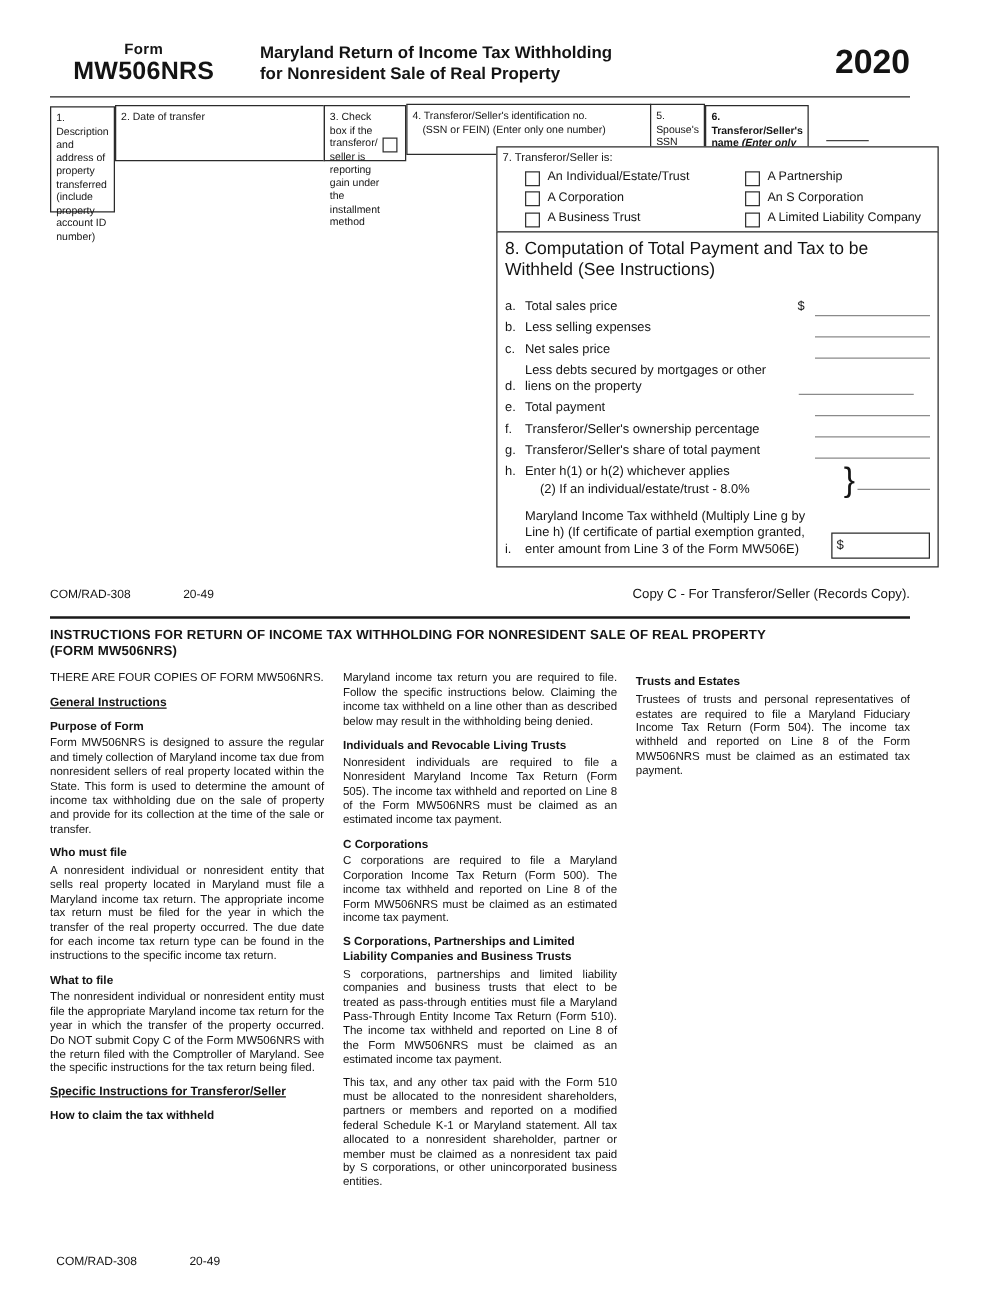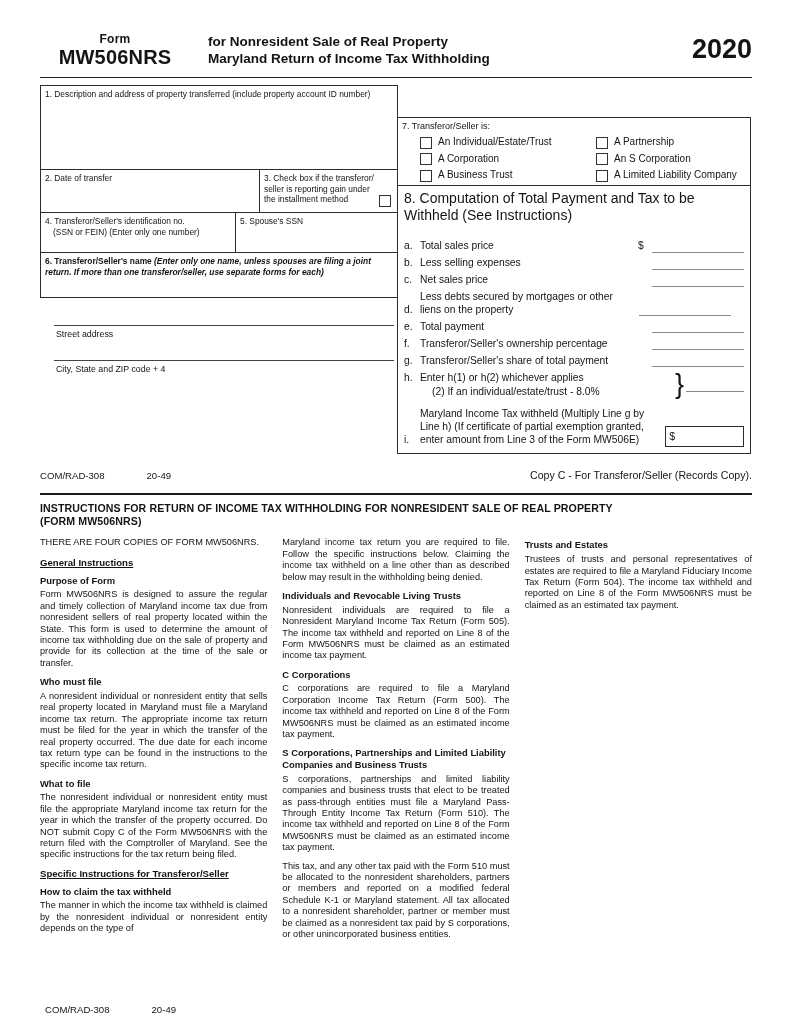--- a/index.html
+++ b/index.html
@@ -1,38 +1,38 @@
 <!DOCTYPE html>
 <html><head>
 <meta charset="utf-8">
 <style>
   * { margin:0; padding:0; box-sizing:border-box; }
   html,body { background:#ffffff; }
   body {
     width:800px; height:1035px; overflow:hidden; position:relative;
     font-family:"Liberation Sans","DejaVu Sans",sans-serif; color:#141414;
   }
-  .page { position:absolute; inset:0; padding:32px 48px 0 40px; }
+  .page { position:absolute; inset:0; padding:32px 72px 0 40px; }
 
   
   header { display:flex; align-items:flex-start; border-bottom:1.5px solid #222; padding-bottom:8px; }
   .form-id { width:150px; text-align:center; }
   .form-id .fl { font-size:12px; font-weight:bold; letter-spacing:.3px; }
   .form-id .fn { font-size:20px; font-weight:bold; letter-spacing:.2px; }
   .htitle { flex:1; padding:2px 0 0 18px; font-size:13.5px; font-weight:bold; line-height:1.25; }
   .year { font-size:27px; font-weight:bold; padding-top:2px; }
 
   
   .form-grid { display:flex; margin-top:7px; height:320px; font-size:8.4px; }
-  .col-left { width:358px; display:flex; flex-direction:column; }
+  .col-left { width:358px; display:flex; flex-direction:row; }
   .col-right { width:354px; margin-left:-1px; display:flex; flex-direction:column; }
   .box { border:1px solid #2b2b2b; padding:3px 4px; line-height:1.25; background:#fff; }
   .rowboxes { display:flex; margin-top:-1px; }
   .box1 { height:85px; }
-  .box2 { width:220px; height:45px; }
+  .box2 { width:168px; height:45px; }
   .box3 { flex:1; margin-left:-1px; height:45px; }
   .b3-inner { display:flex; height:100%; }
   .b3-inner .small-label { flex:1; padding-right:2px; }
   .box4 { width:196px; height:41px; margin-top:-1px; }
   .box5 { flex:1; margin-left:-1px; height:41px; margin-top:-1px; }
   .box6 { margin-top:-1px; height:46px;font-weight:bold; }
   .italic { font-style:italic; }
   .addr-area { flex:1; padding:0 4px 0 14px; }
   .addr-block { margin-top:27px; }
   .addr-block.second { margin-top:21px; }
@@ -89,22 +89,22 @@
 <body>
 
 <div class="page">
 
   <header>
     <div class="form-id">
       <div class="fl">Form</div>
       <div class="fn">MW506NRS</div>
     </div>
     <div class="htitle">
+      <div>Maryland Return of Income Tax Withholding</div>
       <div>for Nonresident Sale of Real Property</div>
-      <div>Maryland Return of Income Tax Withholding</div>
     </div>
     <div class="year">2020</div>
   </header>
 
   <div class="form-grid">
 
     <div class="col-left">
       <div class="box box1">
         <span>1. Description and address of property transferred (include property account ID number)</span>
       </div>
@@ -259,21 +259,20 @@
       <p class="ib">THERE ARE FOUR COPIES OF FORM MW506NRS.</p>
       <p class="ihu">General Instructions</p>
       <p class="ih">Purpose of Form</p>
       <p class="ip">Form MW506NRS is designed to assure the regular and timely collection of Maryland income tax due from nonresident sellers of real property located within the State. This form is used to determine the amount of income tax withholding due on the sale of property and provide for its collection at the time of the sale or transfer.</p>
       <p class="ih">Who must file</p>
       <p class="ip">A nonresident individual or nonresident entity that sells real property located in Maryland must file a Maryland income tax return. The appropriate income tax return must be filed for the year in which the transfer of the real property occurred. The due date for each income tax return type can be found in the instructions to the specific income tax return.</p>
       <p class="ih">What to file</p>
       <p class="ip">The nonresident individual or nonresident entity must file the appropriate Maryland income tax return for the year in which the transfer of the property occurred. Do NOT submit Copy C of the Form MW506NRS with the return filed with the Comptroller of Maryland. See the specific instructions for the tax return being filed.</p>
       <p class="ihu">Specific Instructions for Transferor/Seller</p>
       <p class="ih">How to claim the tax withheld</p>
-      <p class="ip">The manner in which the income tax withheld is claimed by the nonresident individual or nonresident entity depends on the type of</p>
     </div>
     <div class="icol">
       <p class="ip">Maryland income tax return you are required to file. Follow the specific instructions below. Claiming the income tax withheld on a line other than as described below may result in the withholding being denied.</p>
       <p class="ih">Individuals and Revocable Living Trusts</p>
       <p class="ip">Nonresident individuals are required to file a Nonresident Maryland Income Tax Return (Form 505). The income tax withheld and reported on Line 8 of the Form MW506NRS must be claimed as an estimated income tax payment.</p>
       <p class="ih">C Corporations</p>
       <p class="ip">C corporations are required to file a Maryland Corporation Income Tax Return (Form 500). The income tax withheld and reported on Line 8 of the Form MW506NRS must be claimed as an estimated income tax payment.</p>
       <p class="ih">S Corporations, Partnerships and Limited Liability Companies and Business Trusts</p>
       <p class="ip">S corporations, partnerships and limited liability companies and business trusts that elect to be treated as pass-through entities must file a Maryland Pass-Through Entity Income Tax Return (Form 510). The income tax withheld and reported on Line 8 of the Form MW506NRS must be claimed as an estimated income tax payment.</p>
       <p class="ip">This tax, and any other tax paid with the Form 510 must be allocated to the nonresident shareholders, partners or members and reported on a modified federal Schedule K-1 or Maryland statement. All tax allocated to a nonresident shareholder, partner or member must be claimed as a nonresident tax paid by S corporations, or other unincorporated business entities.</p>

